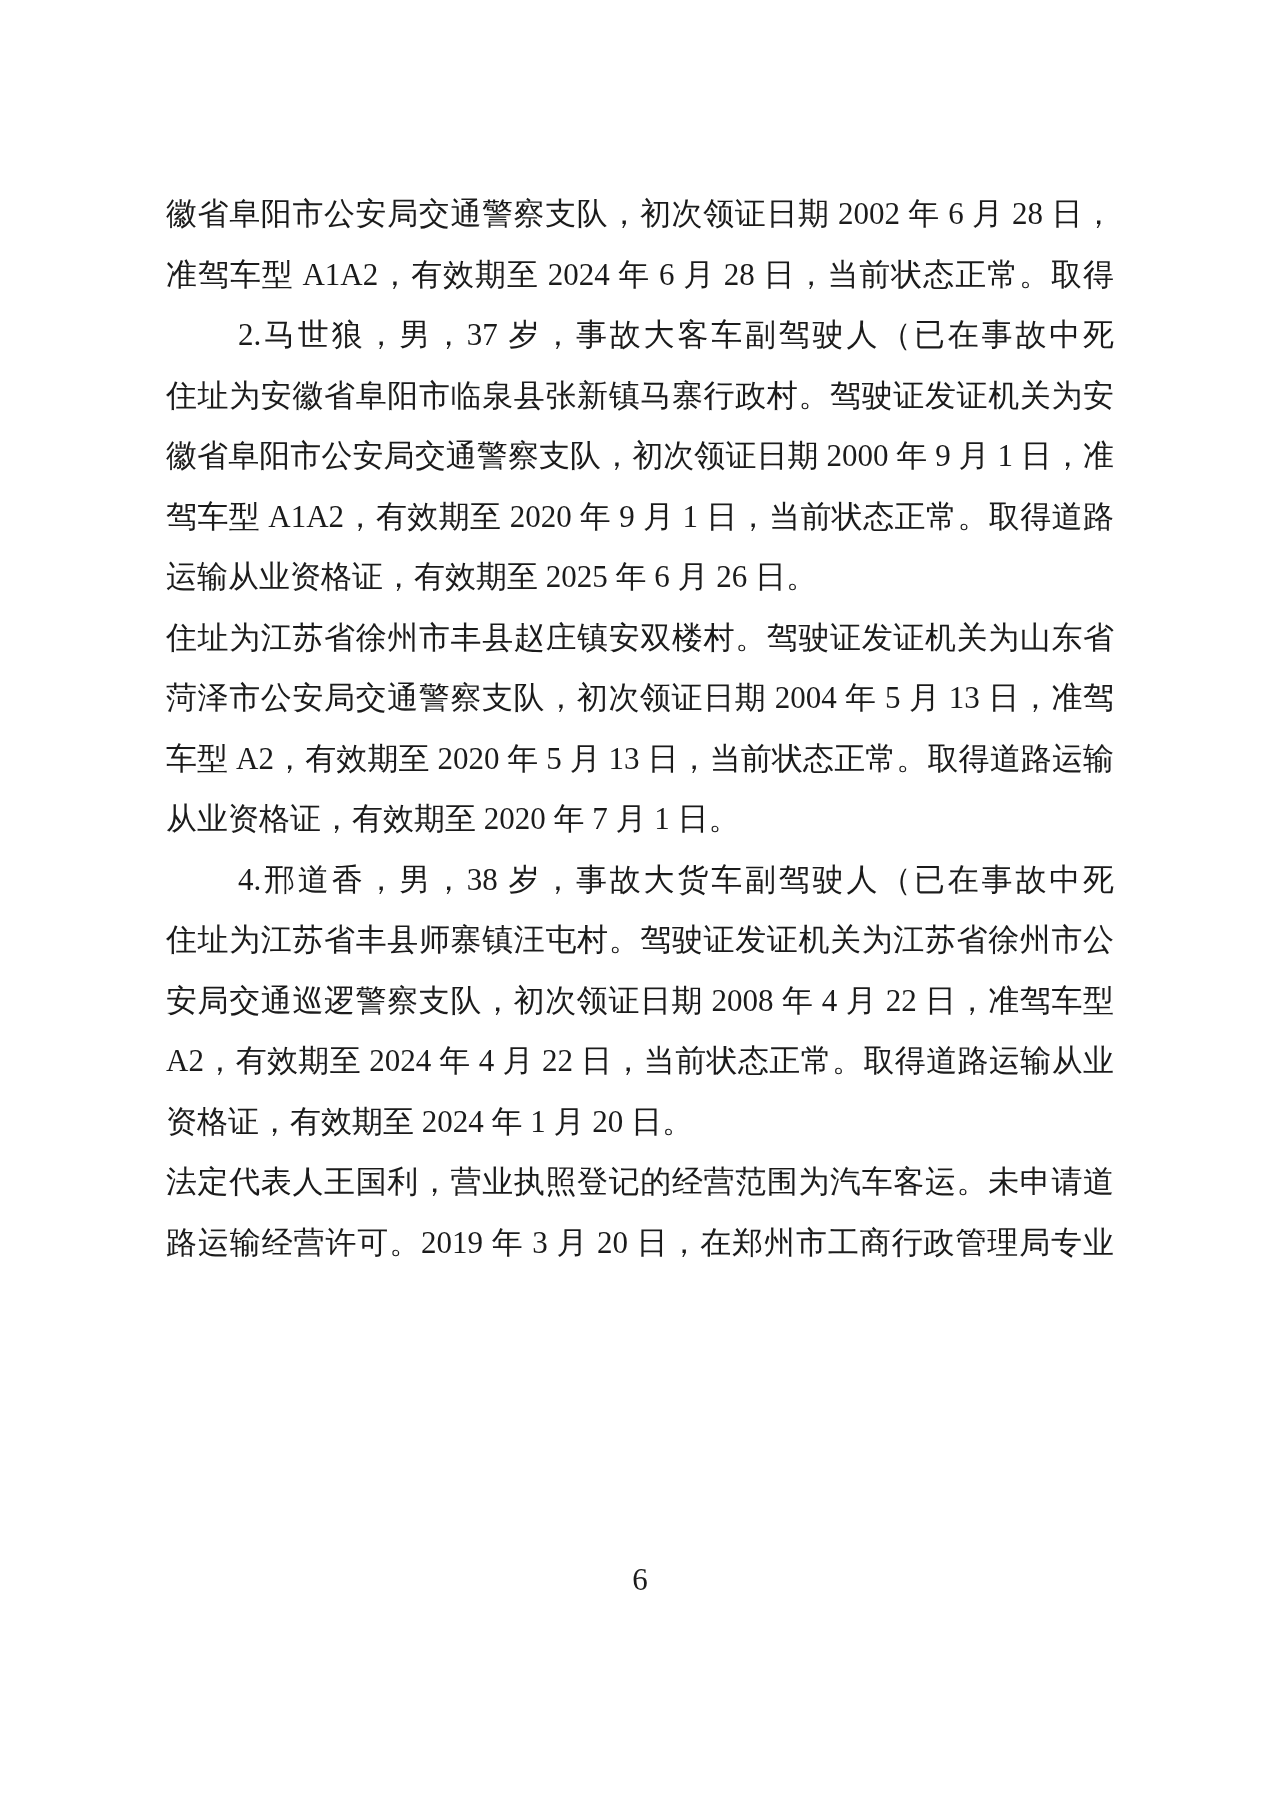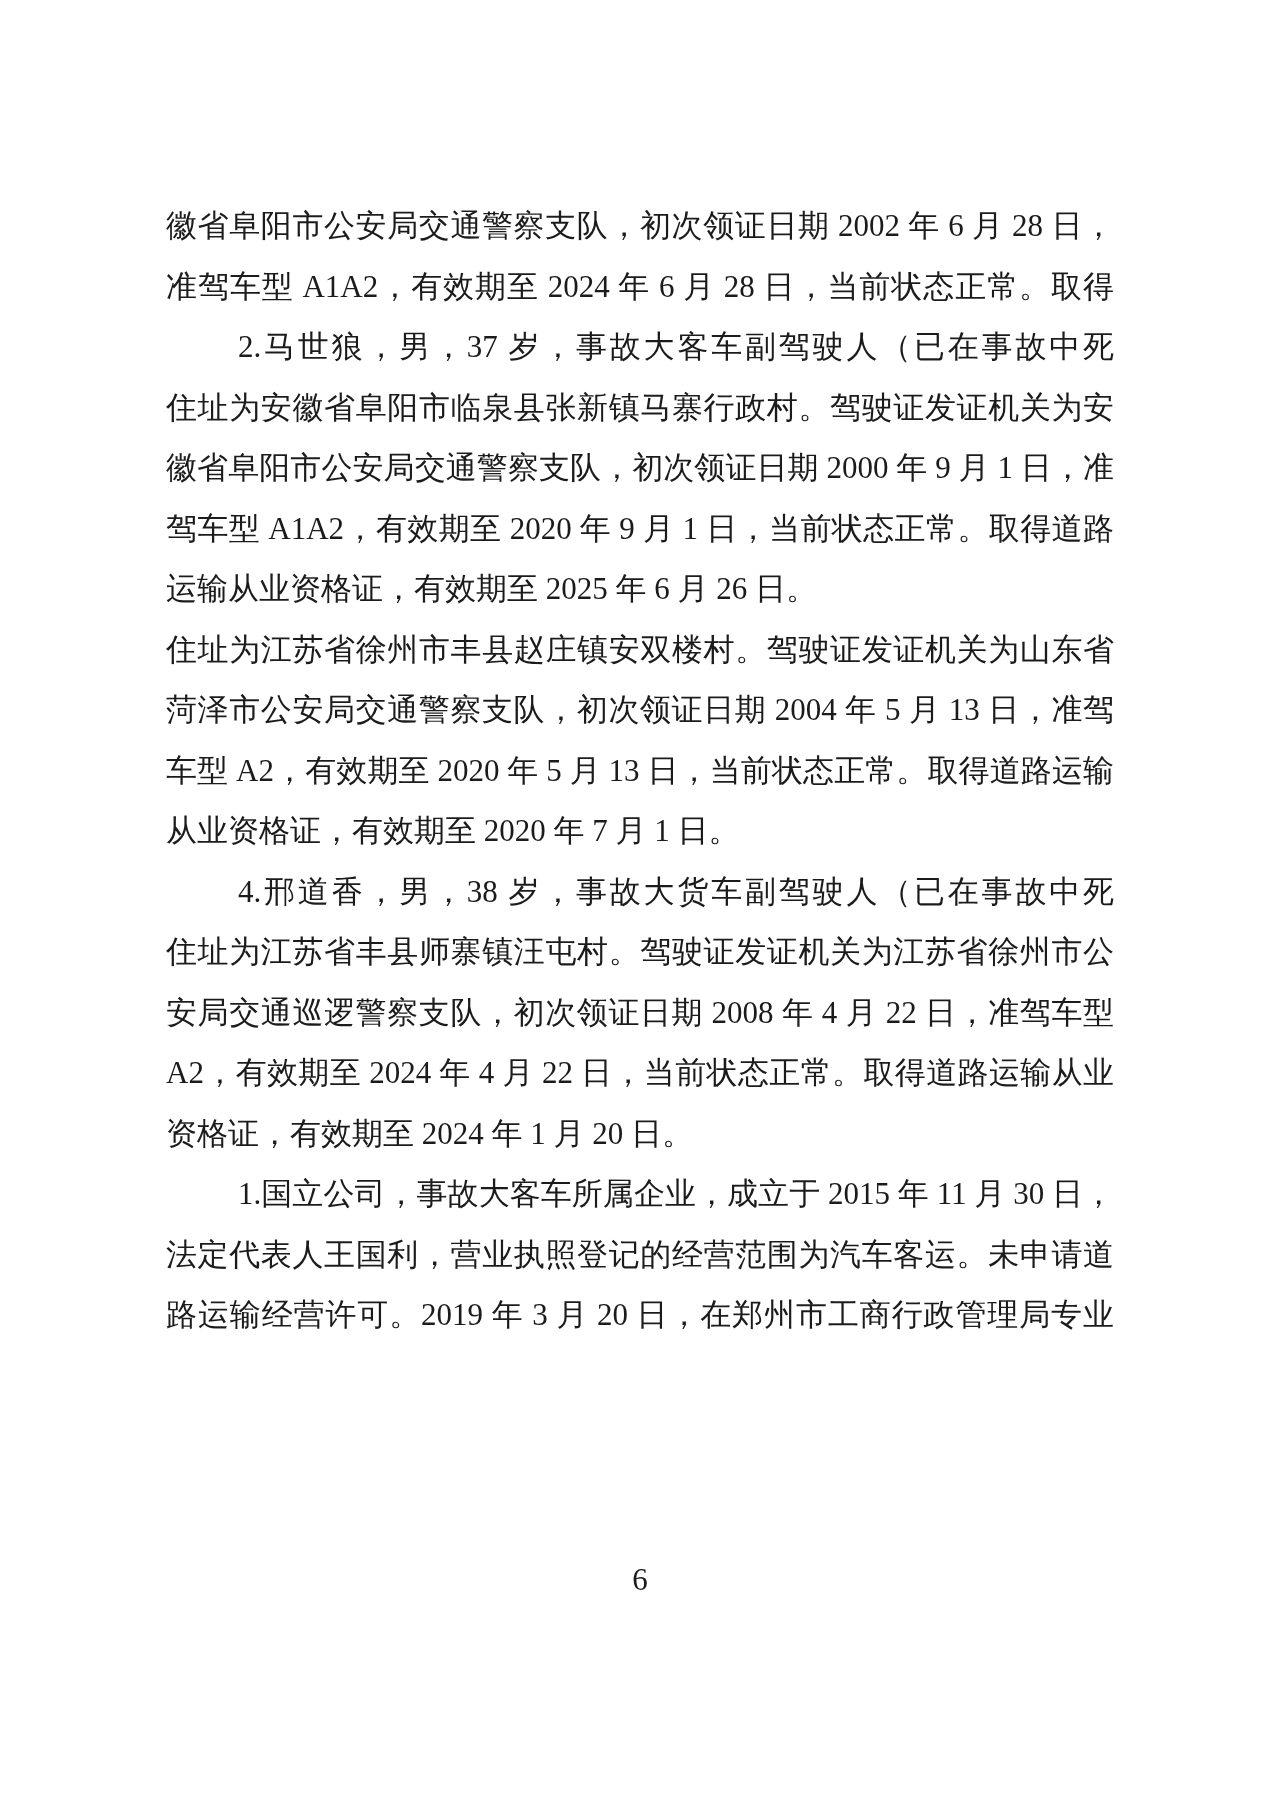--- a/index.html
+++ b/index.html
@@ -12,21 +12,21 @@
     width: 1280px;
     height: 1810px;
     background: #ffffff;
     overflow: hidden;
     font-family: "Liberation Serif", "DejaVu Serif", serif;
     color: #1b1b1b;
   }
   .textblock {
     position: absolute;
     left: 166px;
-    top: 196px;
+    top: 184px;
     width: 948px;
     font-size: 31px;
     line-height: 60.5px;
   }
   .line {
     height: 60.5px;
     overflow: hidden;
     text-align: justify;
   }
   .line.full {
@@ -63,18 +63,17 @@
     <div class="line">运输从业资格证，有效期至 2025 年 6 月 26 日。</div>
     <div class="line full">住址为江苏省徐州市丰县赵庄镇安双楼村。驾驶证发证机关为山东省</div>
     <div class="line full">菏泽市公安局交通警察支队，初次领证日期 2004 年 5 月 13 日，准驾</div>
     <div class="line full">车型 A2，有效期至 2020 年 5 月 13 日，当前状态正常。取得道路运输</div>
     <div class="line">从业资格证，有效期至 2020 年 7 月 1 日。</div>
     <div class="line indent full">4.邢道香，男，38 岁，事故大货车副驾驶人（已在事故中死亡）。</div>
     <div class="line full">住址为江苏省丰县师寨镇汪屯村。驾驶证发证机关为江苏省徐州市公</div>
     <div class="line full">安局交通巡逻警察支队，初次领证日期 2008 年 4 月 22 日，准驾车型</div>
     <div class="line full">A2，有效期至 2024 年 4 月 22 日，当前状态正常。取得道路运输从业</div>
     <div class="line">资格证，有效期至 2024 年 1 月 20 日。</div>
-    <div class="line indent full">1.国立公司，事故大客车所属企业，成立于 2015 年 11 月 30 日，</div>
     <div class="line full">法定代表人王国利，营业执照登记的经营范围为汽车客运。未申请道</div>
     <div class="line full">路运输经营许可。2019 年 3 月 20 日，在郑州市工商行政管理局专业</div>
   </div>
   <div class="page-number">6</div>
 </div>
 
 </body></html>

